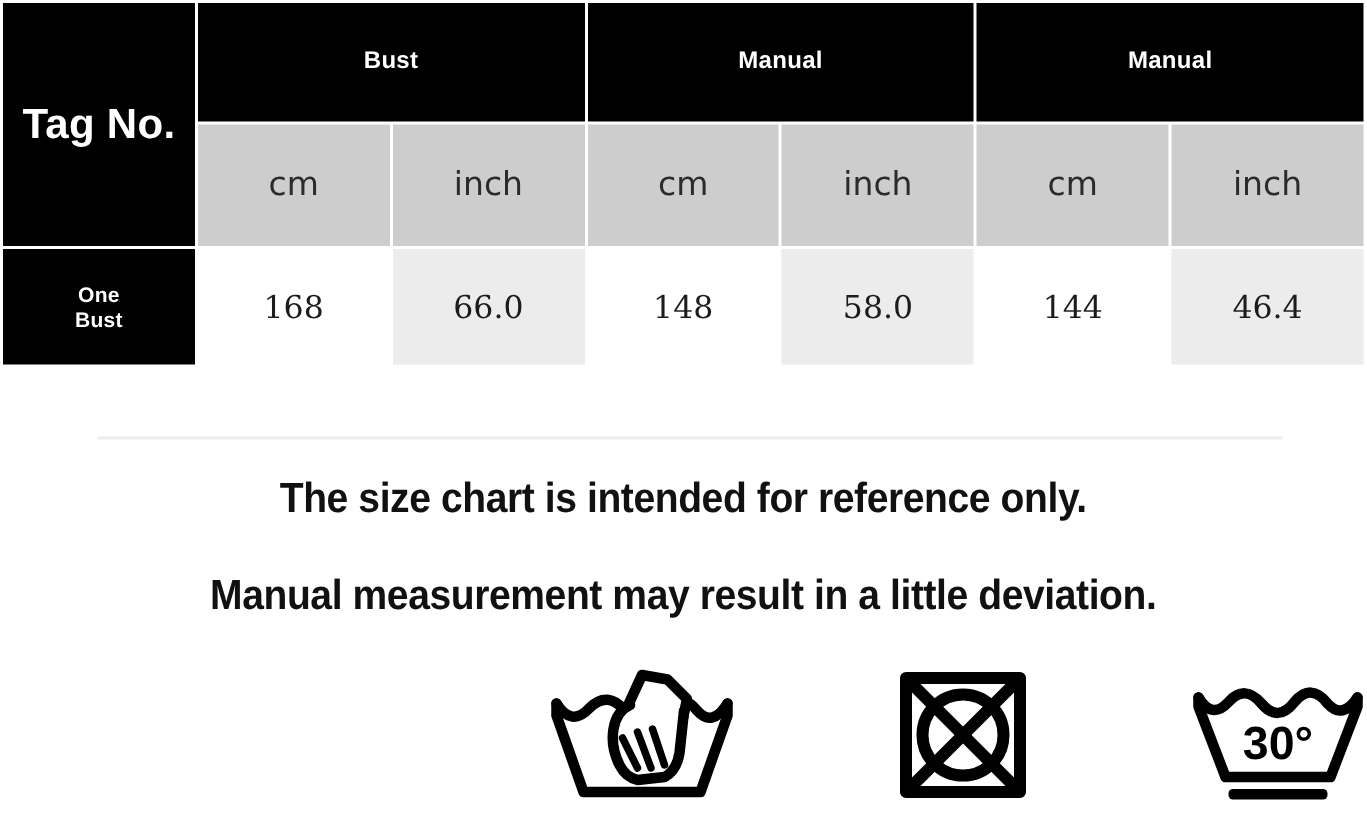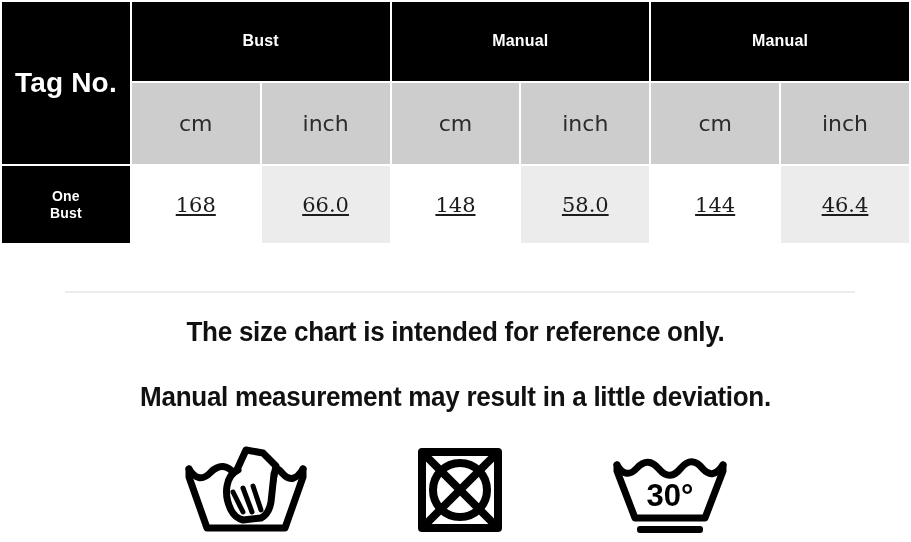--- a/index.html
+++ b/index.html
@@ -62,21 +62,20 @@
     font-weight: normal;
   }
 
   
   .data-cell {
     background: #ffffff;
     color: #1c1c1c;
     height: 77px;
     font-size: 21px;
     font-family: "DejaVu Serif", serif;
-    text-decoration: underline;
   }
   .data-cell.alt {
     background: #ececec;
     margin-top: 44px;
   }
 
   
   .divider {
     position: absolute;
     left: 65px;
@@ -105,21 +104,21 @@
   }
   .note-line.first { margin-bottom: 33px; }
 
   
   .care-row {
     position: absolute;
     top: 444px;
     left: 0;
     width: 911px;
     display: flex;
-    justify-content: center;
+    justify-content: flex-end;
     align-items: flex-end;
     gap: 105px;
   }
   .care-icon { display: block; }
 </style>
 </head>
 <body>
 
 <table class="size-table">
   <tbody>

